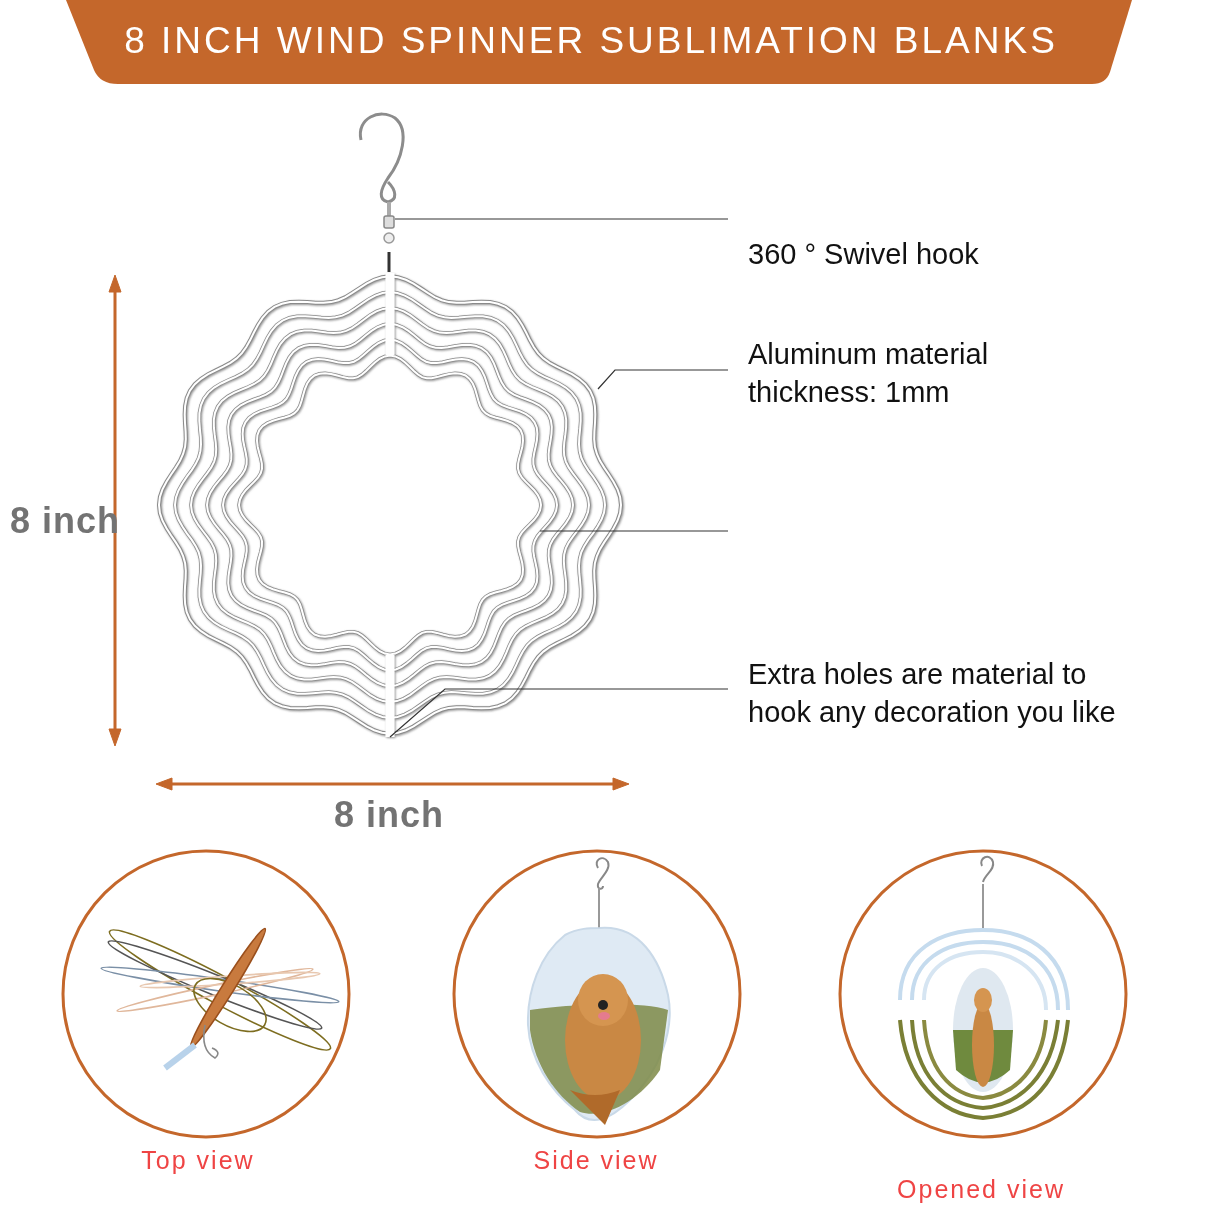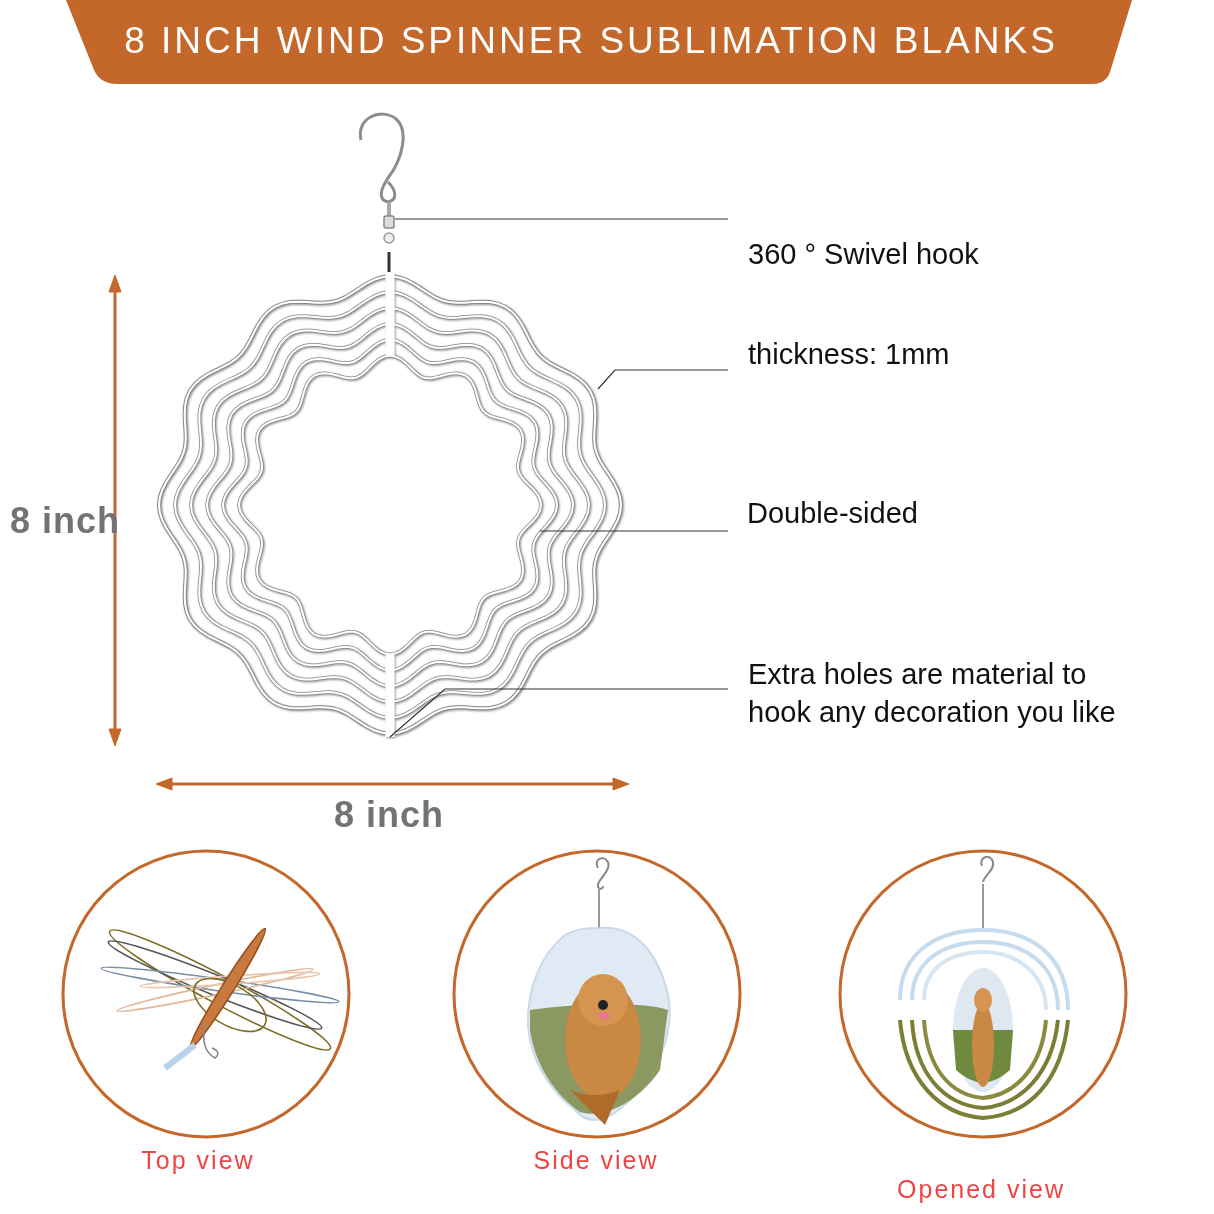--- a/index.html
+++ b/index.html
@@ -117,24 +117,24 @@
     <path d="M953 1030 L1013 1030 L1010 1070 Q983 1095 956 1070 Z" fill="#6f8a3e"></path>
     <ellipse cx="983" cy="1045" rx="11" ry="42" fill="#c98844"></ellipse>
     <ellipse cx="983" cy="1000" rx="9" ry="12" fill="#d59550"></ellipse>
   </g>
 </svg>
 
 <div class="callout-text" style="left:748px; top:199px;margin-top:36px;">
   <div>360 ° Swivel hook</div>
 </div>
 <div class="callout-text" style="left:748px; top:335px;">
+  <div>Aluminum material</div>
   <div>thickness: 1mm</div>
 </div>
 <div class="callout-text" style="left:747px; top:494px;">
-  <div>Double-sided</div>
 </div>
 <div class="callout-text" style="left:748px; top:655px;">
   <div>Extra holes are material to</div>
   <div>hook any decoration you like</div>
 </div>
 
 <div class="dim-label" style="left:10px; top:500px;">8 inch</div>
 <div class="dim-label" style="left:334px; top:794px;">8 inch</div>
 
 <div class="view-label" style="left:48px; top:1146px;">Top view</div>

